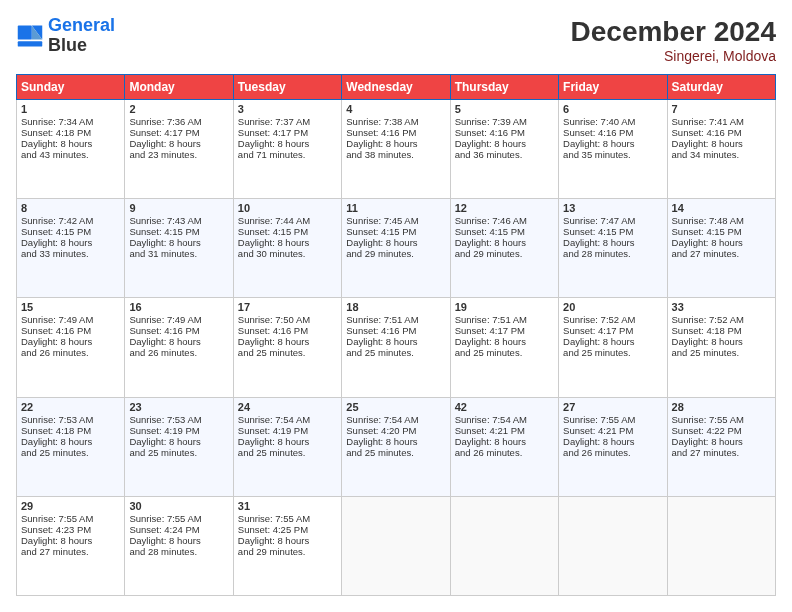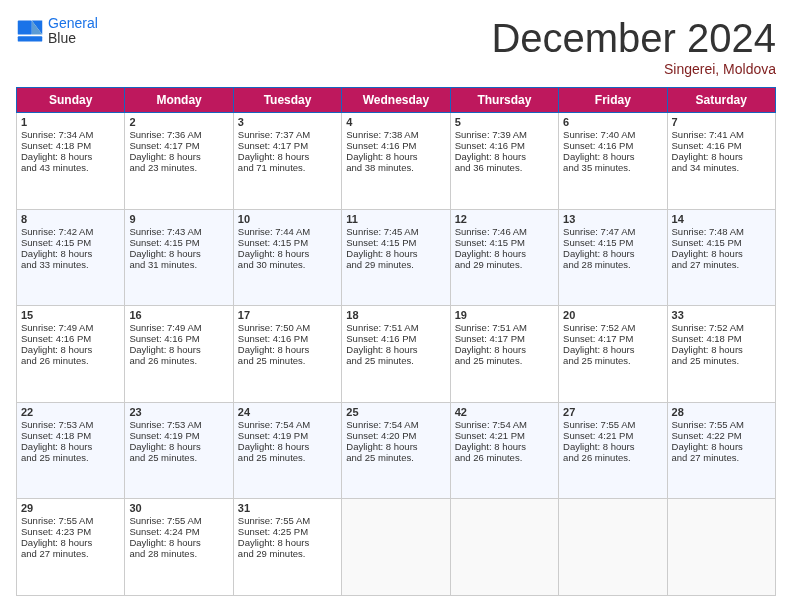--- a/index.html
+++ b/index.html
@@ -22,58 +22,58 @@
       justify-content: space-between;
       align-items: flex-start;
       margin-bottom: 10px;
     }
     .logo {
       display: flex;
       align-items: center;
       gap: 4px;
     }
     .logo-text {
-      font-size: 14px;
-      font-weight: normal;
+      font-size: 18px;
+      font-weight: bold;
       color: #333;
       line-height: 1.1;
     }
     .logo-text span {
       color: #1a73e8;
     }
     .logo-icon {
       width: 28px;
       height: 28px;
     }
     .title-area {
       text-align: right;
     }
     .month-title {
-      font-size: 40px;
-      font-weight: normal;
+      font-size: 28px;
+      font-weight: bold;
       color: #333;
     }
     .location {
       font-size: 14px;
       color: #7f1d1d;
     }
     .calendar {
       flex: 1;
       border: 1px solid #ccc;
       border-collapse: collapse;
       width: 100%;
       table-layout: fixed;
     }
     .calendar th {
-      background: #be185d;
+      background: #ef4444;
       color: #fff;
       font-size: 12px;
       font-weight: bold;
       padding: 5px 4px;
-      text-align: center;
+      text-align: left;
       border: 1px solid #1565c0;
     }
     .calendar td {
       border: 1px solid #ccc;
       vertical-align: top;
       padding: 3px 4px;
       font-size: 9.5px;
       color: #333;
       background: #fff;
     }

